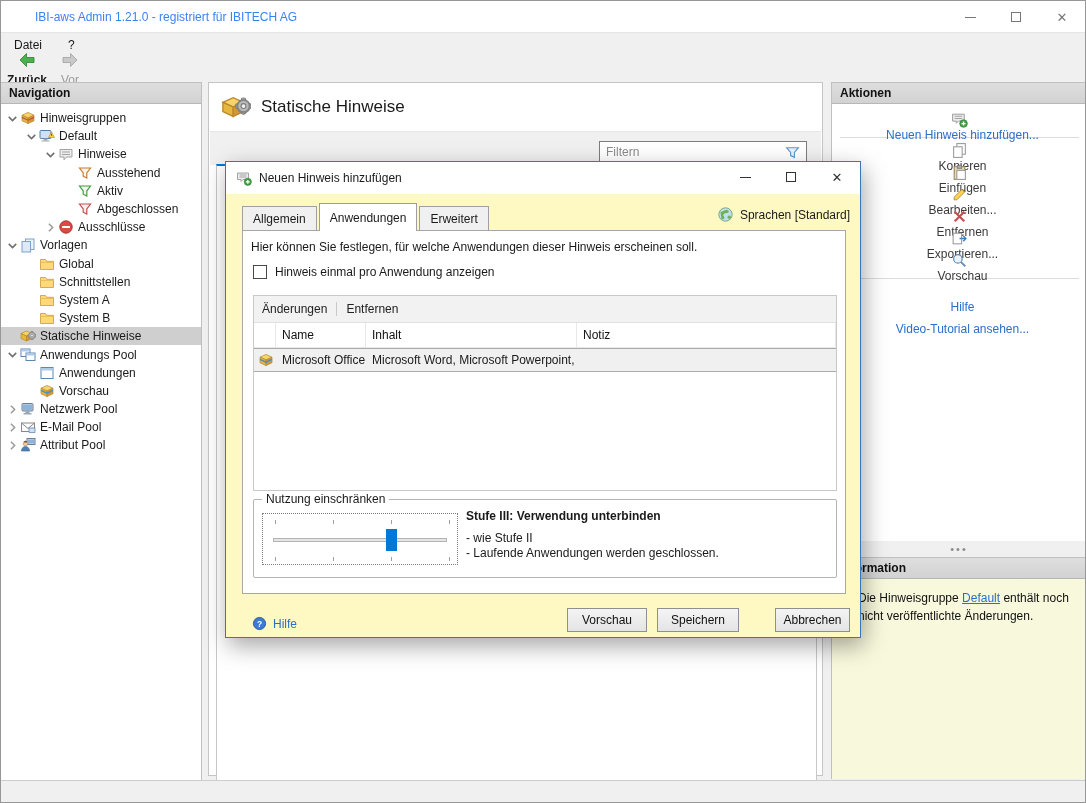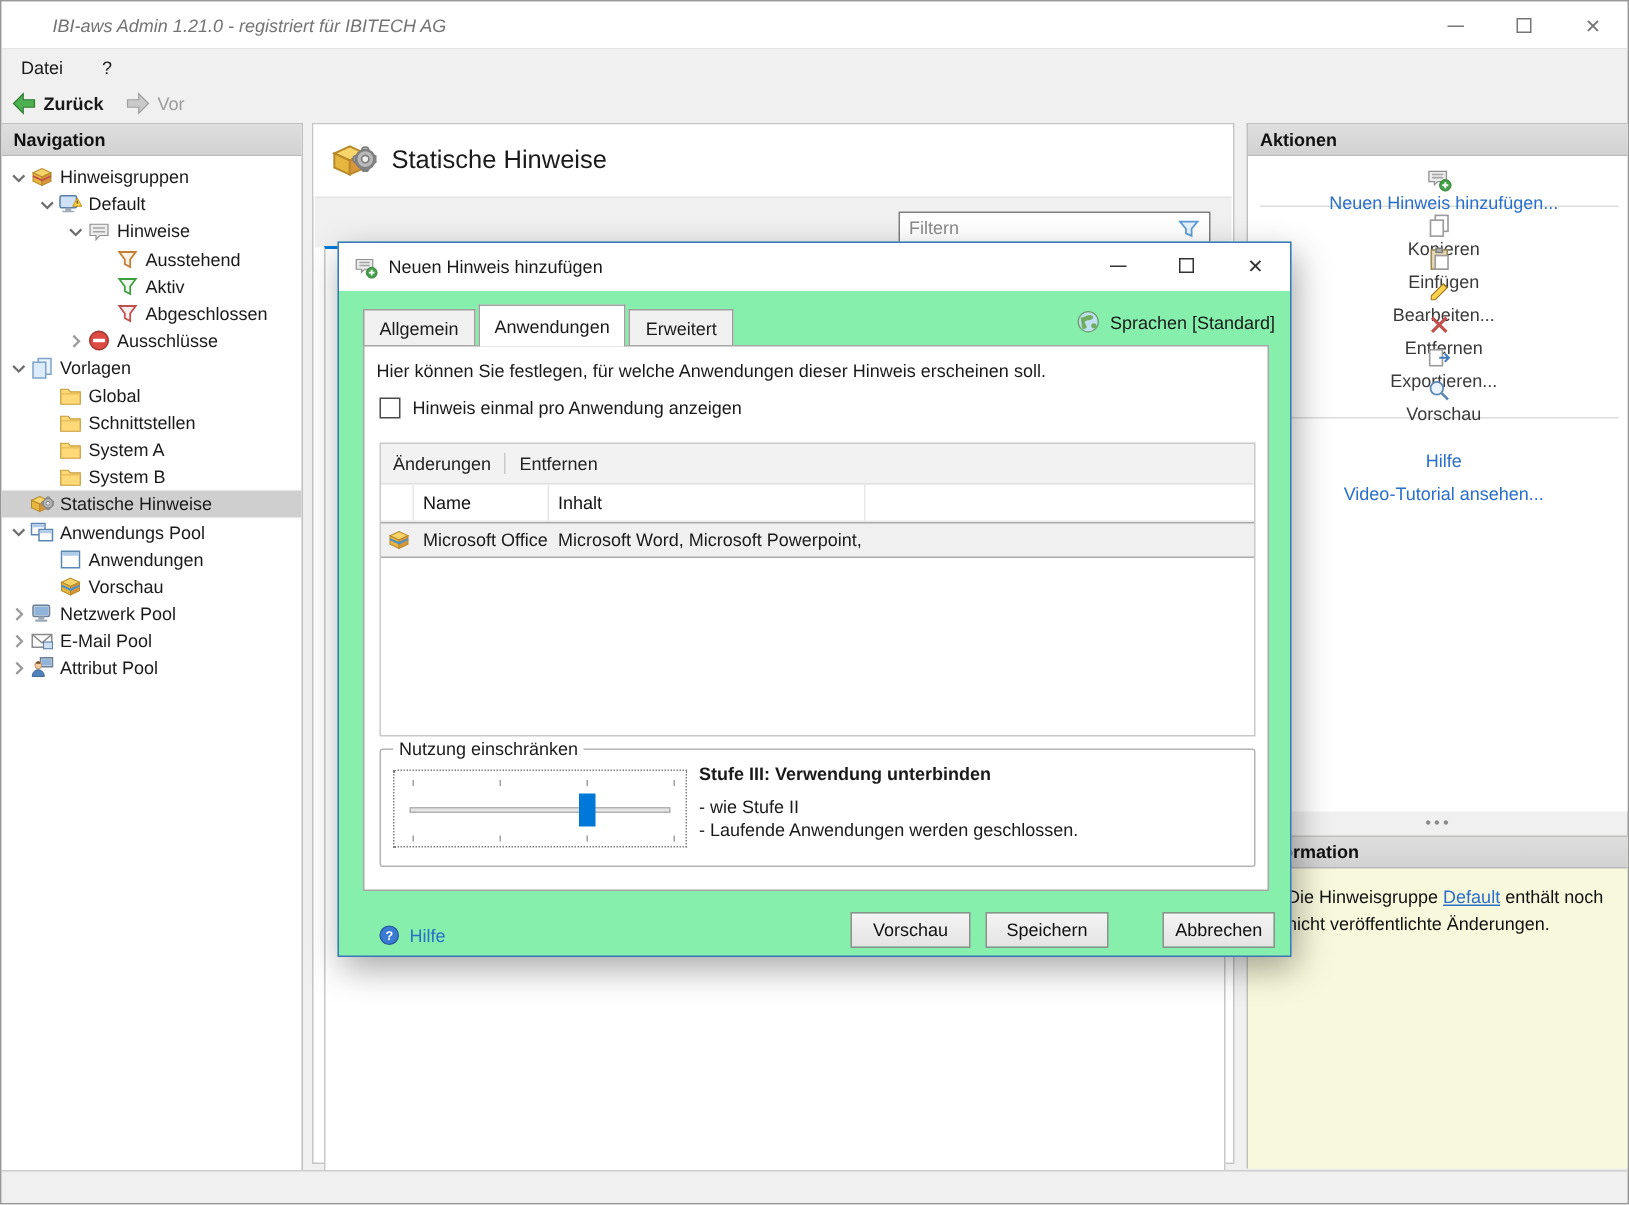--- a/index.html
+++ b/index.html
@@ -2,30 +2,30 @@
 <html><head>
 <meta charset="utf-8">
 <style>
   * { margin:0; padding:0; box-sizing:border-box; }
   body { background:#e8e8e8; font-family:"Liberation Sans", sans-serif; font-size:12px; color:#1a1a1a; }
   #window { position:relative; width:1086px; height:803px; background:#f0f0f0; border:1px solid #979797; overflow:hidden; }
 
   
   .titlebar { position:absolute; left:0; top:0; right:0; height:32px; background:#ffffff; border-bottom:1px solid #e5e5e5; }
   .titlebar .app-icon { position:absolute; left:10px; top:8px; width:16px; height:16px; }
-  .titlebar .title { position:absolute; left:34px; top:0; line-height:32px; color:#737373;font-style:italic; }
+  .titlebar .title { position:absolute; left:34px; top:0; line-height:32px; color:#3b82f6; }
   .win-controls { position:absolute; right:0; top:0; height:32px; display:flex; }
   .win-btn { width:46px; height:32px; display:flex; align-items:center; justify-content:center; color:#777; font-size:13px; }
   .glyph-min { width:11px; height:1px; background:#777; display:inline-block; }
   .glyph-max { width:10px; height:10px; border:1px solid #777; display:inline-block; }
 
   
   .menubar { position:absolute; left:0; top:32px; right:0; height:23px; background:#f0f0f0; display:flex; align-items:center; gap:26px; padding-left:13px; }
   .toolbar { position:absolute; left:0; top:55px; right:0; height:26px; background:#f0f0f0; display:flex; align-items:center; gap:14px; padding-left:6px; }
-  .tool-btn { display:flex; align-items:center; gap:4px; }
+  .tool-btn { display:flex; align-items:center; gap:4px;flex-direction:column; }
   .tool-btn .icon { width:18px; height:18px; }
   .tool-btn.enabled span.lbl { font-weight:bold; color:#1a1a1a; }
   .tool-btn.disabled span.lbl { color:#9b9b9b; }
 
   .icon { display:inline-flex; align-items:center; justify-content:center; flex:none; }
   .icon svg { width:100%; height:100%; display:block; }
 
   
   .panel-header { height:21px; background:linear-gradient(#dedede,#d2d2d2); border-bottom:1px solid #b7b7b7; font-weight:bold; line-height:20px; padding-left:8px; color:#111; }
 
@@ -58,21 +58,21 @@
   .action-sep { height:1px; background:#dcdcdc; margin:4px 8px; }
 
   .splitter-h { position:absolute; left:830px; top:540px; width:256px; height:16px; display:flex; align-items:center; justify-content:center; color:#8a8a8a; letter-spacing:2px; font-size:11px; }
   .info-panel { position:absolute; left:830px; top:556px; width:256px; height:222px; background:#f8f8dc; border-top:1px solid #c0c0c0; border-left:1px solid #c0c0c0; }
   .info-body { padding:10px 10px 0 26px; line-height:18px; color:#111; }
   .info-body a { color:#2a6fc9; text-decoration:underline; }
 
   .statusbar { position:absolute; left:0; right:0; bottom:0; height:22px; background:#f0f0f0; border-top:1px solid #cdcdcd; }
 
   
-  .dialog { position:absolute; left:224px; top:160px; width:636px; height:477px; background:#86efac; border:1px solid #3b76ba; box-shadow:3px 8px 22px rgba(0,0,0,.35); z-index:10; }
+  .dialog { position:absolute; left:224px; top:160px; width:636px; height:477px; background:#fef9c3; border:1px solid #3b76ba; box-shadow:3px 8px 22px rgba(0,0,0,.35); z-index:10; }
   .dlg-titlebar { position:relative; height:32px; background:#fff; }
   .dlg-titlebar .icon { position:absolute; left:10px; top:8px; width:16px; height:16px; }
   .dlg-title { position:absolute; left:33px; line-height:32px; color:#1a1a1a; }
   .dlg-controls { position:absolute; right:0; top:0; display:flex; height:30px; }
   .dlg-controls .win-btn { width:46px; height:30px; color:#333; }
   .dlg-controls .glyph-min, .dlg-controls .glyph-max { border-color:#333; background:#333; }
   .dlg-controls .glyph-max { background:transparent; }
 
   .dlg-tabs { position:absolute; left:16px; top:41px; display:flex; align-items:flex-end; z-index:3; }
   .tab { border:1px solid #9f9f9f; border-bottom:none; background:#f0f0f0; padding:5px 10px 4px 10px; margin-right:2px; color:#1a1a1a; }
@@ -579,20 +579,21 @@
       <div class="app-table">
         <div class="tbl-toolbar">
           <span class="tb-btn">Änderungen</span>
           <span class="tbl-div"></span>
           <span class="tb-btn">Entfernen</span>
         </div>
         <div class="tbl-header" id="tbl-header">
             <span class="th"></span>
             <span class="th">Name</span>
             <span class="th">Inhalt</span>
+            <span class="th">Notiz</span>
           </div>
         <div id="tbl-rows">
             <div class="tbl-row">
               <span class="icon" style="width:16px;height:16px">
                 <svg viewBox="0 0 16 16">
                   <path d="M2 5.2 8 2.4l6 2.8L8 8Z" fill="#f6d469" stroke="#b8892b" stroke-width=".7"></path>
                   <path d="M2 5.2v5.6L8 13.6V8Z" fill="#e7b63e" stroke="#b8892b" stroke-width=".7"></path>
                   <path d="M14 5.2v5.6L8 13.6V8Z" fill="#d8953a" stroke="#b8892b" stroke-width=".7"></path>
                   <path d="M2 7.4 8 10.2 14 7.4" stroke="#4a90c8" fill="none" stroke-width="1.4"></path>
                 </svg>

